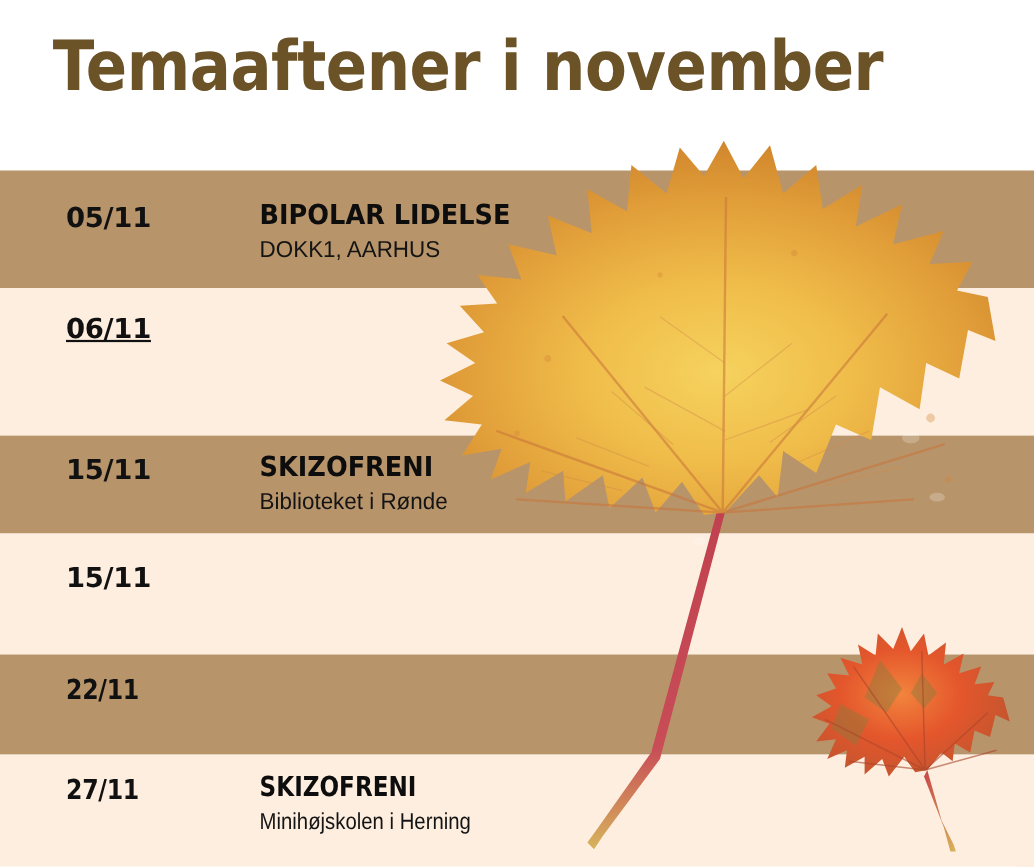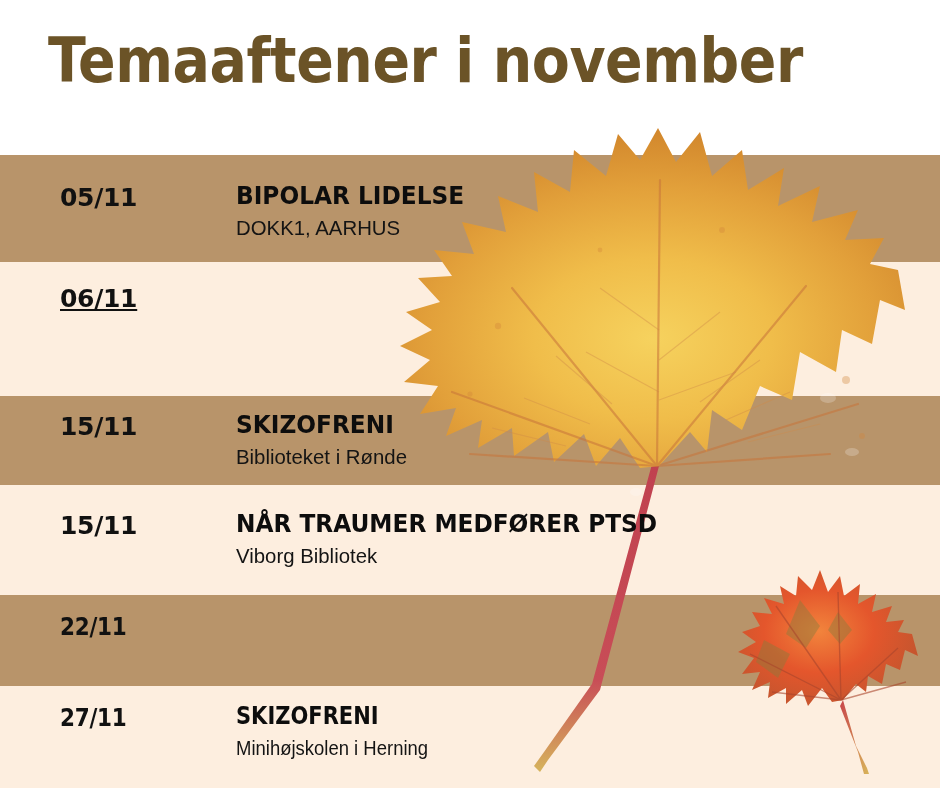--- a/index.html
+++ b/index.html
@@ -257,24 +257,20 @@
     <div class="row" style="top:396px; height:89px;">
       <div class="row-date" style="top:16px;">15/11</div>
       <div class="row-body" style="top:12px;">
         <p class="row-title">SKIZOFRENI</p>
         <p class="row-venue">Biblioteket i Rønde</p>
       </div>
     </div>
 
     <div class="row" style="top:485px; height:110px;">
       <div class="row-date" style="top:26px;">15/11</div>
-      <div class="row-body" style="top:22px;">
-        <p class="row-title">NÅR TRAUMER MEDFØRER PTSD</p>
-        <p class="row-venue">Viborg Bibliotek</p>
-      </div>
     </div>
 
     <div class="row compact" style="top:595px; height:69px;">
       <div class="row-date" style="top:17px;">22/11</div>
     </div>
 
     <div class="row compact" style="top:686px; height:102px;padding-left:48px;">
       <div class="row-date" style="top:17px;">27/11</div>
       <div class="row-body" style="top:13px;">
         <p class="row-title">SKIZOFRENI</p>

